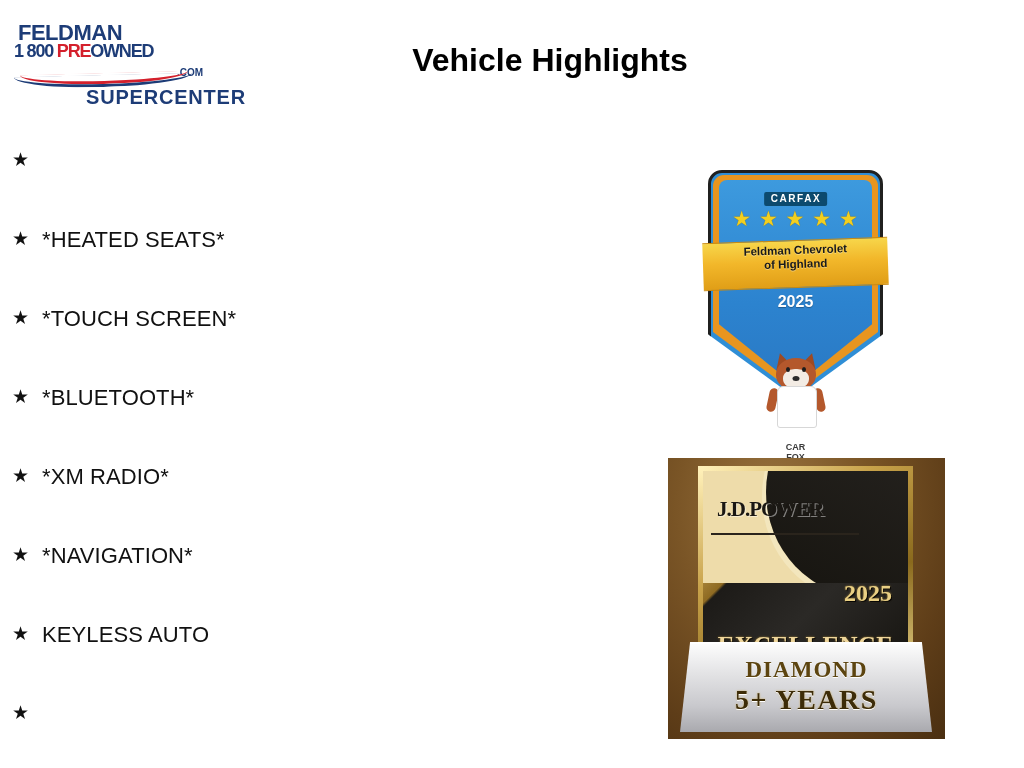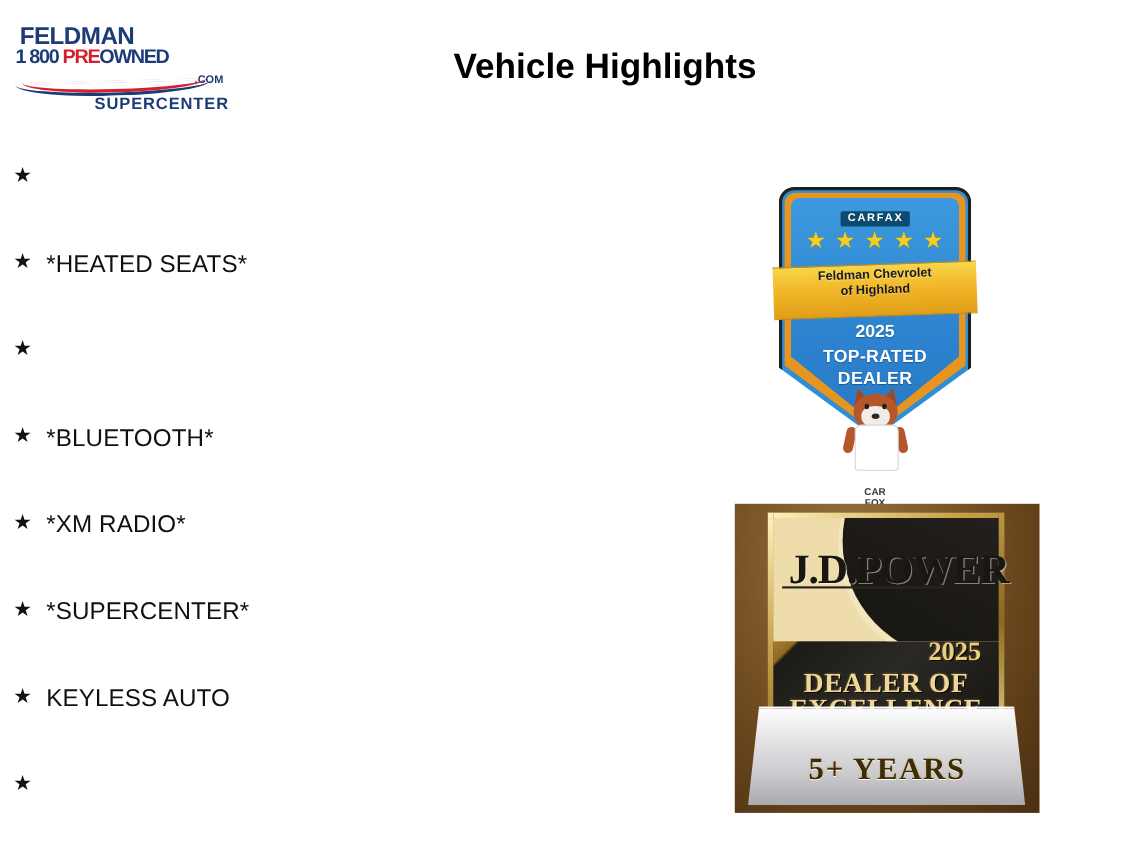--- a/index.html
+++ b/index.html
@@ -78,21 +78,21 @@
     border-bottom: 3px solid #1d3c77;
     border-radius: 0 0 50% 50% / 0 0 100% 100%;
     transform: rotate(-1.5deg);
   }
   .logo-supercenter {
     position: absolute;
     left: 76px;
     top: 65px;
     font-family: "Liberation Sans", sans-serif;
     font-weight: bold;
-    font-size: 15px;
+    font-size: 20px;
     letter-spacing: 0.8px;
     color: #1d3c77;
     line-height: 1;
   }
 
   
   #page-title {
     position: absolute;
     left: 0;
     top: 42px;
@@ -365,21 +365,21 @@
     background: linear-gradient(210deg,#2a2724 0%, #16140f 100%);
     border-radius: 50%;
     box-shadow: -3px 4px 0 1px #f3e6bd;
   }
   .jd-wordmark {
     position: absolute;
     left: 14px;
     top: 28px;
     font-family: "Liberation Serif", serif;
     font-weight: bold;
-    font-size: 38px;
+    font-size: 21px;
     color: #1a1713;
     letter-spacing: -1px;
     line-height: 1;
     text-shadow: 1px 1px 0 rgba(255,255,255,.45);
   }
   .jd-underline {
     position: absolute;
     left: 8px;
     top: 62px;
     width: 148px;
@@ -479,32 +479,33 @@
 <ul id="highlights-list">
   <li>
     <span class="bullet-star">★</span>
   </li>
   <li>
     <span class="bullet-star">★</span>
     <span class="bullet-text">*HEATED SEATS*</span>
   </li>
   <li>
     <span class="bullet-star">★</span>
+    <span class="bullet-text">*TOUCH SCREEN*</span>
   </li>
   <li>
     <span class="bullet-star">★</span>
     <span class="bullet-text">*BLUETOOTH*</span>
   </li>
   <li>
     <span class="bullet-star">★</span>
     <span class="bullet-text">*XM RADIO*</span>
   </li>
   <li>
     <span class="bullet-star">★</span>
-    <span class="bullet-text">*SUPERCENTER*</span>
+    <span class="bullet-text">*NAVIGATION*</span>
   </li>
   <li>
     <span class="bullet-star">★</span>
     <span class="bullet-text">KEYLESS AUTO</span>
   </li>
   <li>
     <span class="bullet-star">★</span>
   </li>
 </ul>
 
@@ -514,22 +515,20 @@
   <div class="cfx-shield-face"></div>
 
   <div class="cfx-logo">CARFAX</div>
   <div class="cfx-stars">★ ★ ★ ★ ★</div>
 
   <div class="cfx-ribbon"></div>
   <div class="cfx-ribbon-text" style="white-space:pre-line;">Feldman Chevrolet
 of Highland</div>
 
   <div class="cfx-year">2025</div>
-  <div class="cfx-toprated" style="white-space:pre-line;">TOP-RATED
-DEALER</div>
 
   <div class="cfx-fox">
     <div class="fox-ear-l"></div>
     <div class="fox-ear-r"></div>
     <div class="fox-head"></div>
     <div class="fox-face"></div>
     <div class="fox-eye-l"></div>
     <div class="fox-eye-r"></div>
     <div class="fox-nose"></div>
     <div class="fox-arm-l"></div>
@@ -541,18 +540,18 @@
 </div>
 
 <div id="jdpower-badge">
   <div class="jd-plaque">
     <div class="jd-top-panel">
       <div class="jd-swoop"></div>
     </div>
     <div class="jd-wordmark">J.D.POWER</div>
     <div class="jd-underline"></div>
     <div class="jd-year">2025</div>
-    <div class="jd-dealer-of">DEALER OF</div>
     <div class="jd-excellence">EXCELLENCE</div>
   </div>
   <div class="jd-base"></div>
+  <div class="jd-diamond">DIAMOND</div>
   <div class="jd-years">5+ YEARS</div>
 </div>
 
 </body></html>

